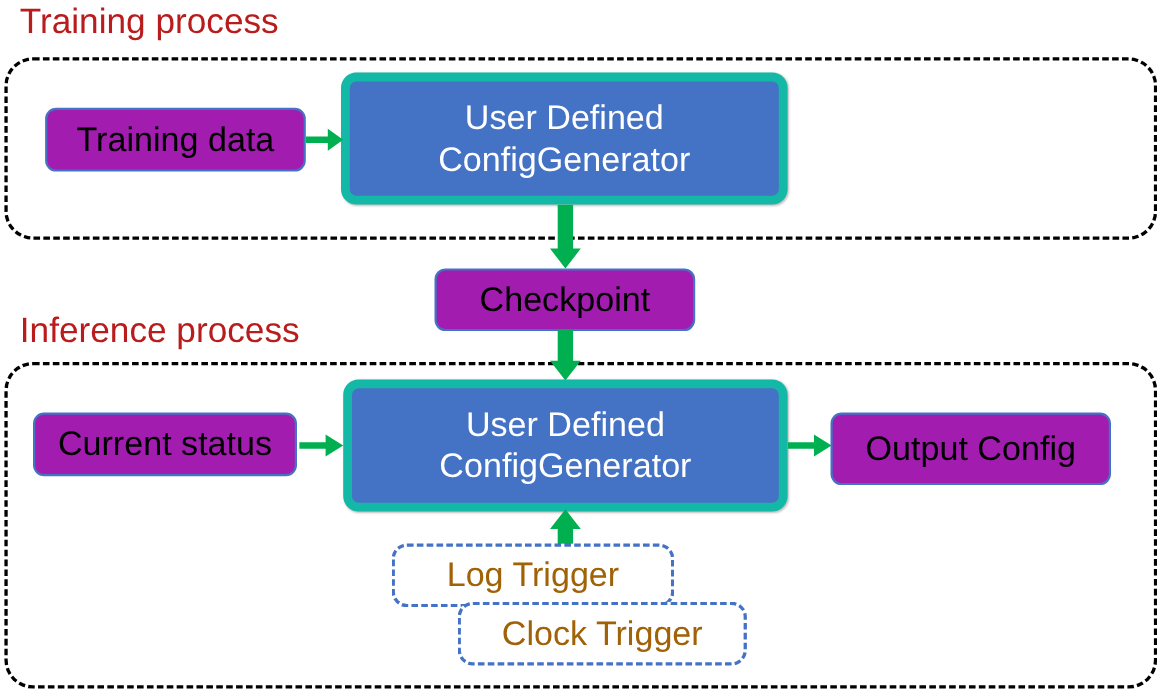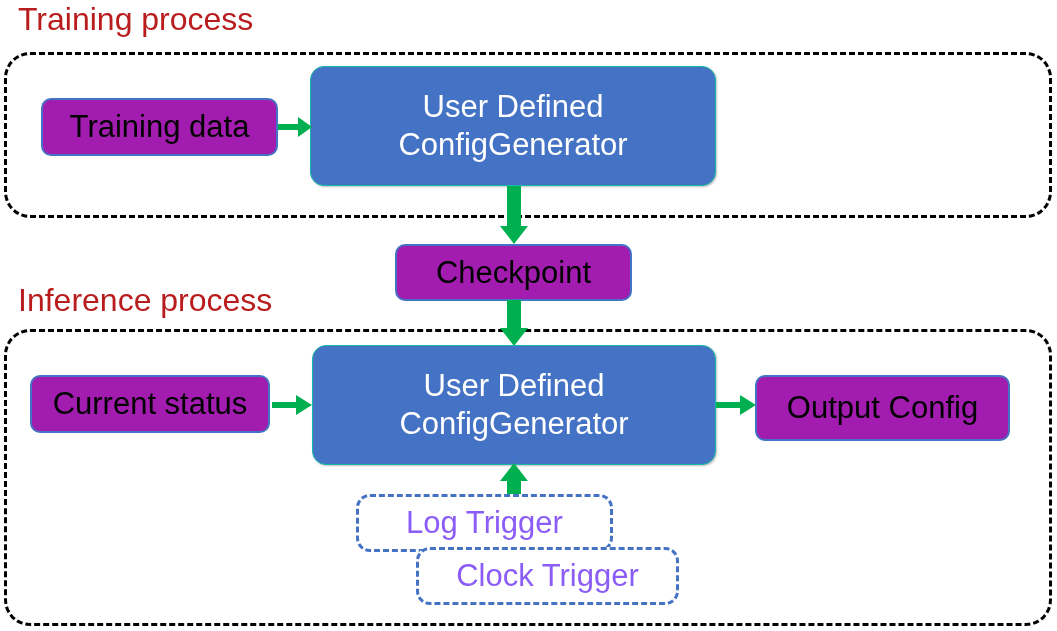--- a/index.html
+++ b/index.html
@@ -50,32 +50,32 @@
   .node-plain {
     background: #a21caf;
     border: 2px solid #4472C4;
     border-radius: 10px;
     color: #000000;
     font-size: 31px;
     line-height: 34px;
   }
   .node-primary {
     background: #4472C4;
-    border: 1px solid #14b8a6;
+    border: 8px solid #14b8a6;
     border-radius: 14px;
     color: #ffffff;
     font-size: 31px;
     line-height: 38px;
     box-shadow: 1px 1px 2px rgba(0,0,0,0.25);
   }
   .node-dashed {
     background: #ffffff;
     border: 3px dashed #4472C4;
     border-radius: 14px;
-    color: #8b5cf6;
+    color: #a16207;
     font-size: 31px;
     line-height: 34px;
   }
 
   #node-training-data   { left: 41px;  top: 98px;  width: 237px; height: 58px; }
   #node-generator-train { left: 310px; top: 66px;  width: 406px; height: 120px; }
   #node-checkpoint      { left: 395px; top: 244px; width: 237px; height: 57px; }
   #node-current-status  { left: 30px;  top: 375px; width: 240px; height: 58px; }
   #node-generator-infer { left: 312px; top: 345px; width: 404px; height: 120px; }
   #node-output-config   { left: 755px; top: 375px; width: 255px; height: 66px; }

